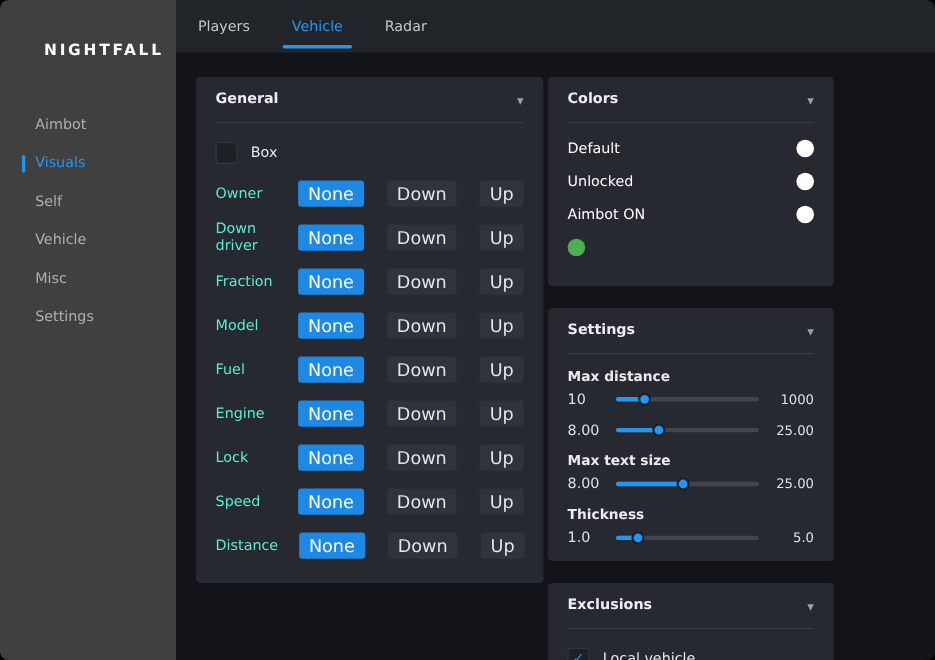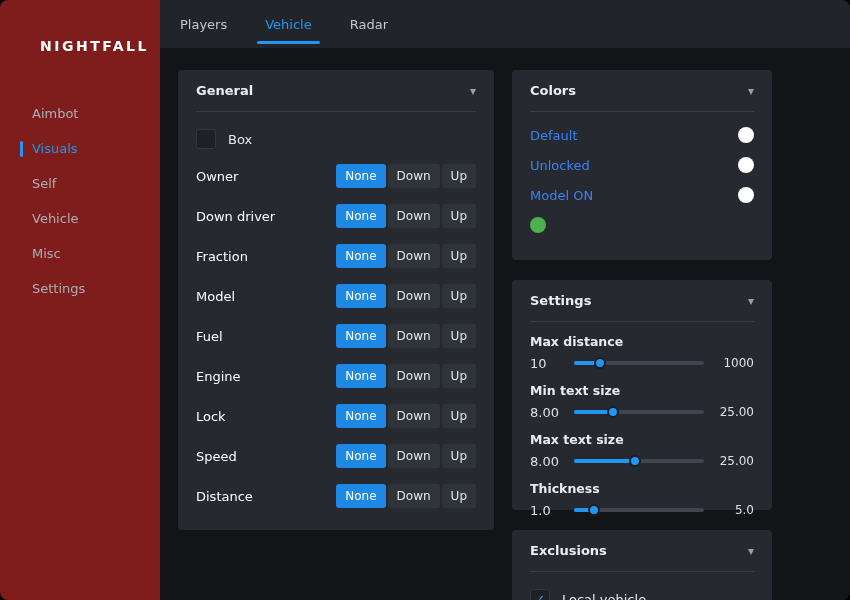--- a/index.html
+++ b/index.html
@@ -3,21 +3,21 @@
 <meta charset="utf-8">
 <style>
   * { margin:0; padding:0; box-sizing:border-box; }
   html,body { width:850px; height:600px; background:#000; overflow:hidden;
     font-family:"DejaVu Sans","Liberation Sans",sans-serif; }
   .window { position:absolute; inset:0; width:850px; height:600px;
     border-radius:8px; overflow:hidden; background:#121418; }
 
   
   .sidebar { position:absolute; left:0; top:0; width:160px; height:600px;
-    background:#7f1d1d; z-index:2; }
+    background:#404040; z-index:2; }
   .brand { padding:38px 0 0 40px; color:#fff; font-size:14px; font-weight:700;
     letter-spacing:2.5px; }
   .nav { margin-top:42px; }
   .nav-item { position:relative; height:35px; display:flex; align-items:center;
     padding-left:32px; color:#a9afb8; font-size:13px; cursor:pointer; }
   .nav-item.active { color:#2196f3; }
   .nav-item.active .active-bar { position:absolute; left:20px; top:50%;
     transform:translateY(-50%); width:3px; height:16px; background:#2196f3;
     border-radius:2px; }
 
@@ -26,53 +26,53 @@
     background:#212429; display:flex; align-items:center; padding-left:18px;
     gap:34px; }
   .tab { position:relative; height:48px; display:flex; align-items:center;
     color:#c3c8cf; font-size:13px; cursor:pointer; padding:0 2px; }
   .tab.active { color:#2196f3; }
   .tab.active::after { content:""; position:absolute; left:-6px; right:-6px;
     bottom:4px; height:3px; background:#2196f3; border-radius:2px; }
 
   
   .content { position:absolute; left:160px; top:48px; width:690px; height:552px;
-    background:#121418; padding:22px 18px 0 18px; display:flex; gap:18px;
+    background:#121418; padding:22px 18px 0 18px; display:flex; gap:4px;
     overflow:hidden; }
   .col-left { width:316px; flex:none; }
   .col-right { width:260px; flex:none; display:flex; flex-direction:column; gap:20px; }
 
   .panel { background:#26292f; border-radius:4px; padding:0 18px; flex:none; }
   .panel-header { height:42px; display:flex; align-items:center;
     justify-content:space-between; border-bottom:1px solid #3a3f46; }
   .panel-title { color:#eceef0; font-size:13px; font-weight:600; }
   .chevron { color:#9aa0a6; font-size:12px; cursor:pointer; }
 
   
   .panel-general { height:460px; }
   .box-row { margin-top:14px; height:26px; display:flex; align-items:center; gap:12px; }
   .checkbox { width:20px; height:20px; background:#1d2025; border:1px solid #33383f;
     border-radius:3px; cursor:pointer; flex:none; display:flex; align-items:center;
     justify-content:center; }
   .checkbox.checked { color:#2196f3; font-size:13px; font-weight:700; }
   .box-label { color:#e6e9ed; font-size:13px; }
   .esp-rows { margin-top:4px; }
   .esp-row { height:40px; display:flex; align-items:center; justify-content:space-between; }
-  .esp-label { color:#ffffff; font-size:13px; }
+  .esp-label { color:#5eead4; font-size:13px; }
   .seg { display:flex; gap:2px; }
-  .seg-btn { height:24px; padding:0 9px; font-size:12px; color:#e3e6ea;
+  .seg-btn { height:24px; padding:0 9px; font-size:16px; color:#e3e6ea;
     background:#2f343b; border:none; border-radius:3px; cursor:pointer;
-    font-family:inherit; }
+    font-family:inherit;margin-left:19px; }
   .seg-btn.active { background:#1e88e5; color:#fff; }
 
   
   .panel-colors { height:190px; }
   .color-rows { margin-top:8px; }
   .color-row { height:30px; display:flex; align-items:center; justify-content:space-between; }
-  .color-label { color:#3b82f6; font-size:13px; }
+  .color-label { color:#ffffff; font-size:13px; }
   .swatch { width:16px; height:16px; border-radius:50%; cursor:pointer; flex:none; }
 
   
   .panel-settings { height:230px; }
   .slider-block { margin-top:12px; }
   .slider-label { display:block; color:#e9ebee; font-size:12.5px; font-weight:600; }
   .slider-row { display:flex; align-items:center; gap:10px; margin-top:6px; height:16px; }
   .min-val { color:#dde1e6; font-size:13px; min-width:34px; }
   .max-val { color:#dde1e6; font-size:12px; min-width:40px; text-align:right; }
   .track { flex:1; height:4px; background:#40464e; border-radius:2px;
@@ -232,21 +232,21 @@
         <div class="color-rows">
           <div class="color-row">
             <span class="color-label">Default</span>
             <span class="swatch" style="background-color: rgb(255, 255, 255);"></span>
           </div>
           <div class="color-row">
             <span class="color-label">Unlocked</span>
             <span class="swatch" style="background-color: rgb(255, 255, 255);"></span>
           </div>
           <div class="color-row">
-            <span class="color-label">Model ON</span>
+            <span class="color-label">Aimbot ON</span>
             <span class="swatch" style="background-color: rgb(255, 255, 255);"></span>
           </div>
           <div class="color-row">
             <span class="swatch" style="background-color: rgb(76, 175, 80);"></span>
           </div>
         </div>
       </div>
 
       <div class="panel panel-settings">
         <div class="panel-header">
@@ -261,21 +261,20 @@
             <div class="track">
               <div class="fill" style="width: 20%;">
                 <span class="handle"></span>
               </div>
             </div>
             <span class="max-val">1000</span>
           </div>
         </div>
 
         <div class="slider-block">
-          <span class="slider-label">Min text size</span>
           <div class="slider-row">
             <span class="min-val">8.00</span>
             <div class="track">
               <div class="fill" style="width: 30%;">
                 <span class="handle"></span>
               </div>
             </div>
             <span class="max-val">25.00</span>
           </div>
         </div>

